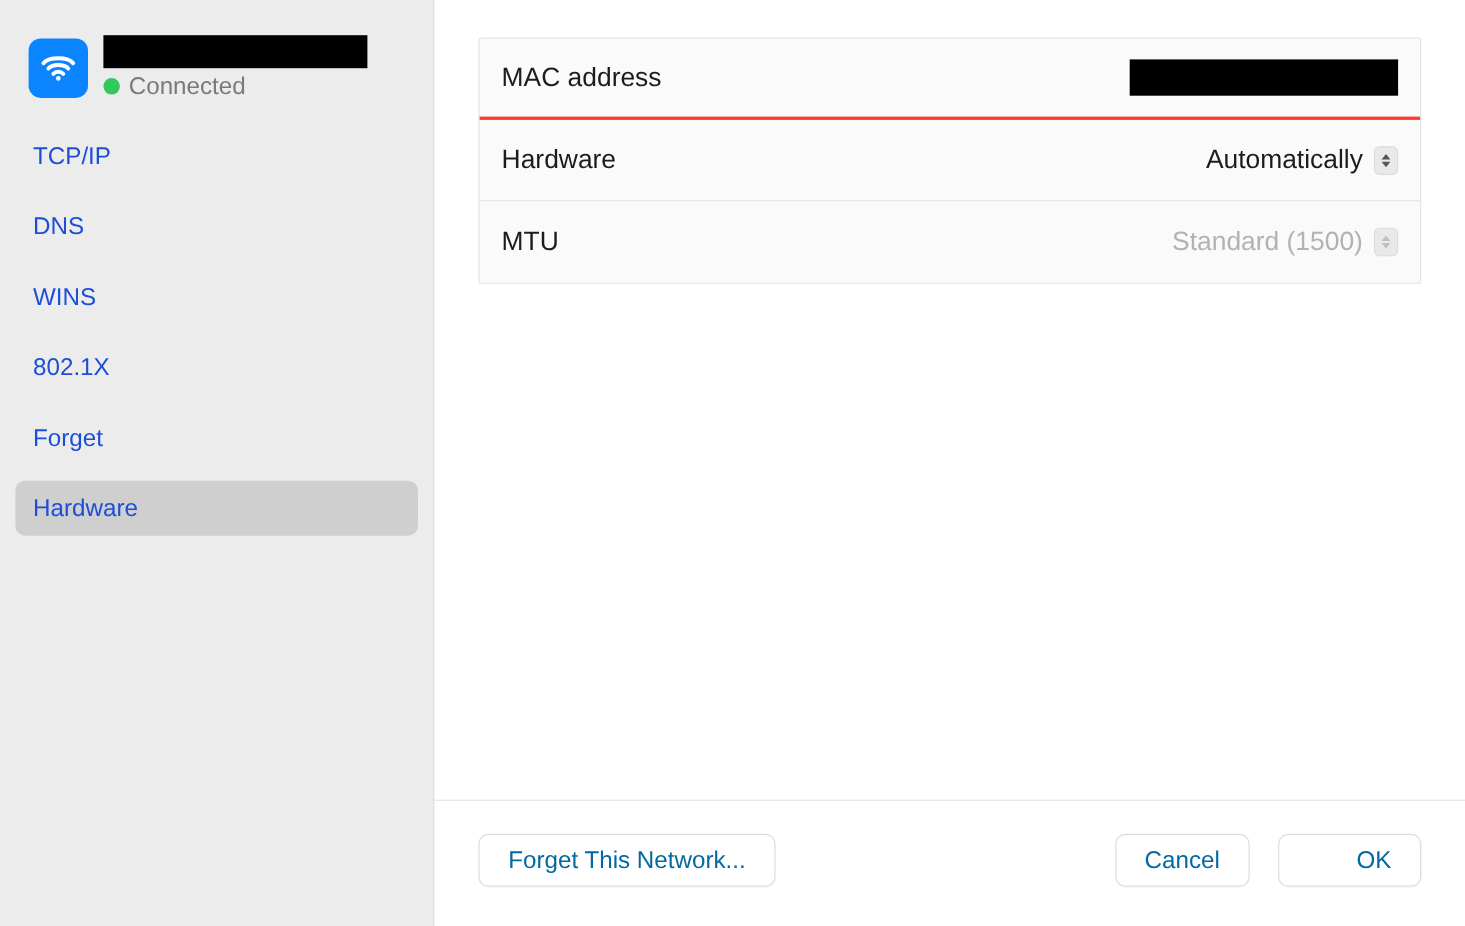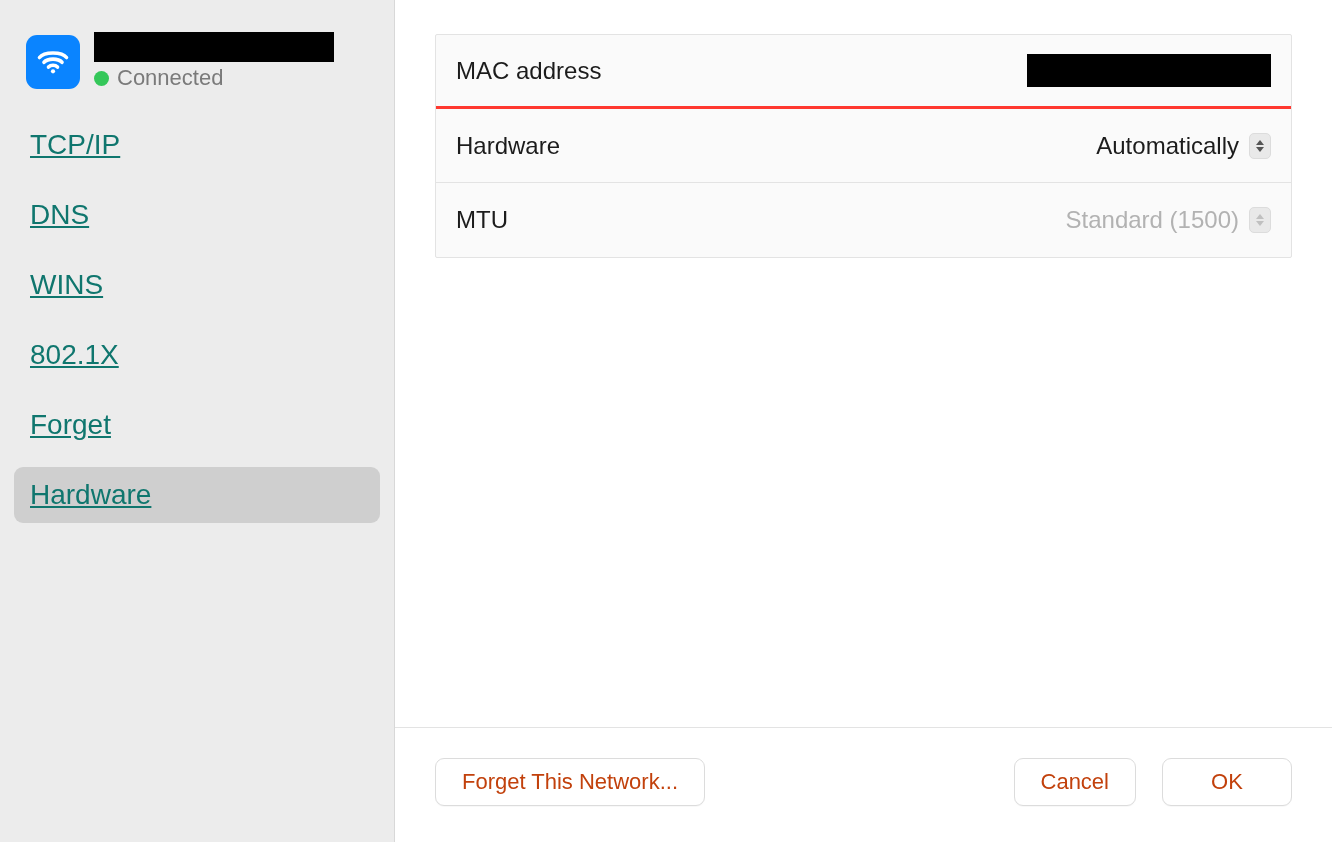--- a/index.html
+++ b/index.html
@@ -67,26 +67,25 @@
       height: 15px;
       background: #34c759;
       border-radius: 50%;
     }
     .status-text {
       font-size: 22px;
       color: #7a7a7a;
     }
     .sidebar-item {
       padding: 12px 16px;
-      font-size: 28px;
-      color: #0f766e;
+      font-size: 22px;
+      color: #1d4ed8;
       cursor: pointer;
       border-radius: 9px;
       margin-top: 14px;
-      text-decoration: underline;
     }
     .sidebar-item.selected {
       background: #cfcfcf;
     }
     .main {
       flex: 1;
       display: flex;
       flex-direction: column;
       background: #fff;
     }
@@ -173,28 +172,29 @@
       display: flex;
       justify-content: space-between;
       align-items: center;
     }
     .footer-right {
       display: flex;
       gap: 26px;
     }
     .btn {
       font-size: 22px;
-      color: #c2410c;
+      color: #0369a1;
       padding: 10px 26px;
       border-radius: 9px;
       background: #fff;
       border: 1px solid #dcdcdc;
       box-shadow: 0 1px 1px rgba(0,0,0,0.03);
       cursor: pointer;
       font-family: inherit;
+      text-align: right;
     }
     .btn.ok {
       min-width: 130px;
     }
   </style>
 </head>
 <body>
 
 <div class="sidebar">
   <div class="network-header">

